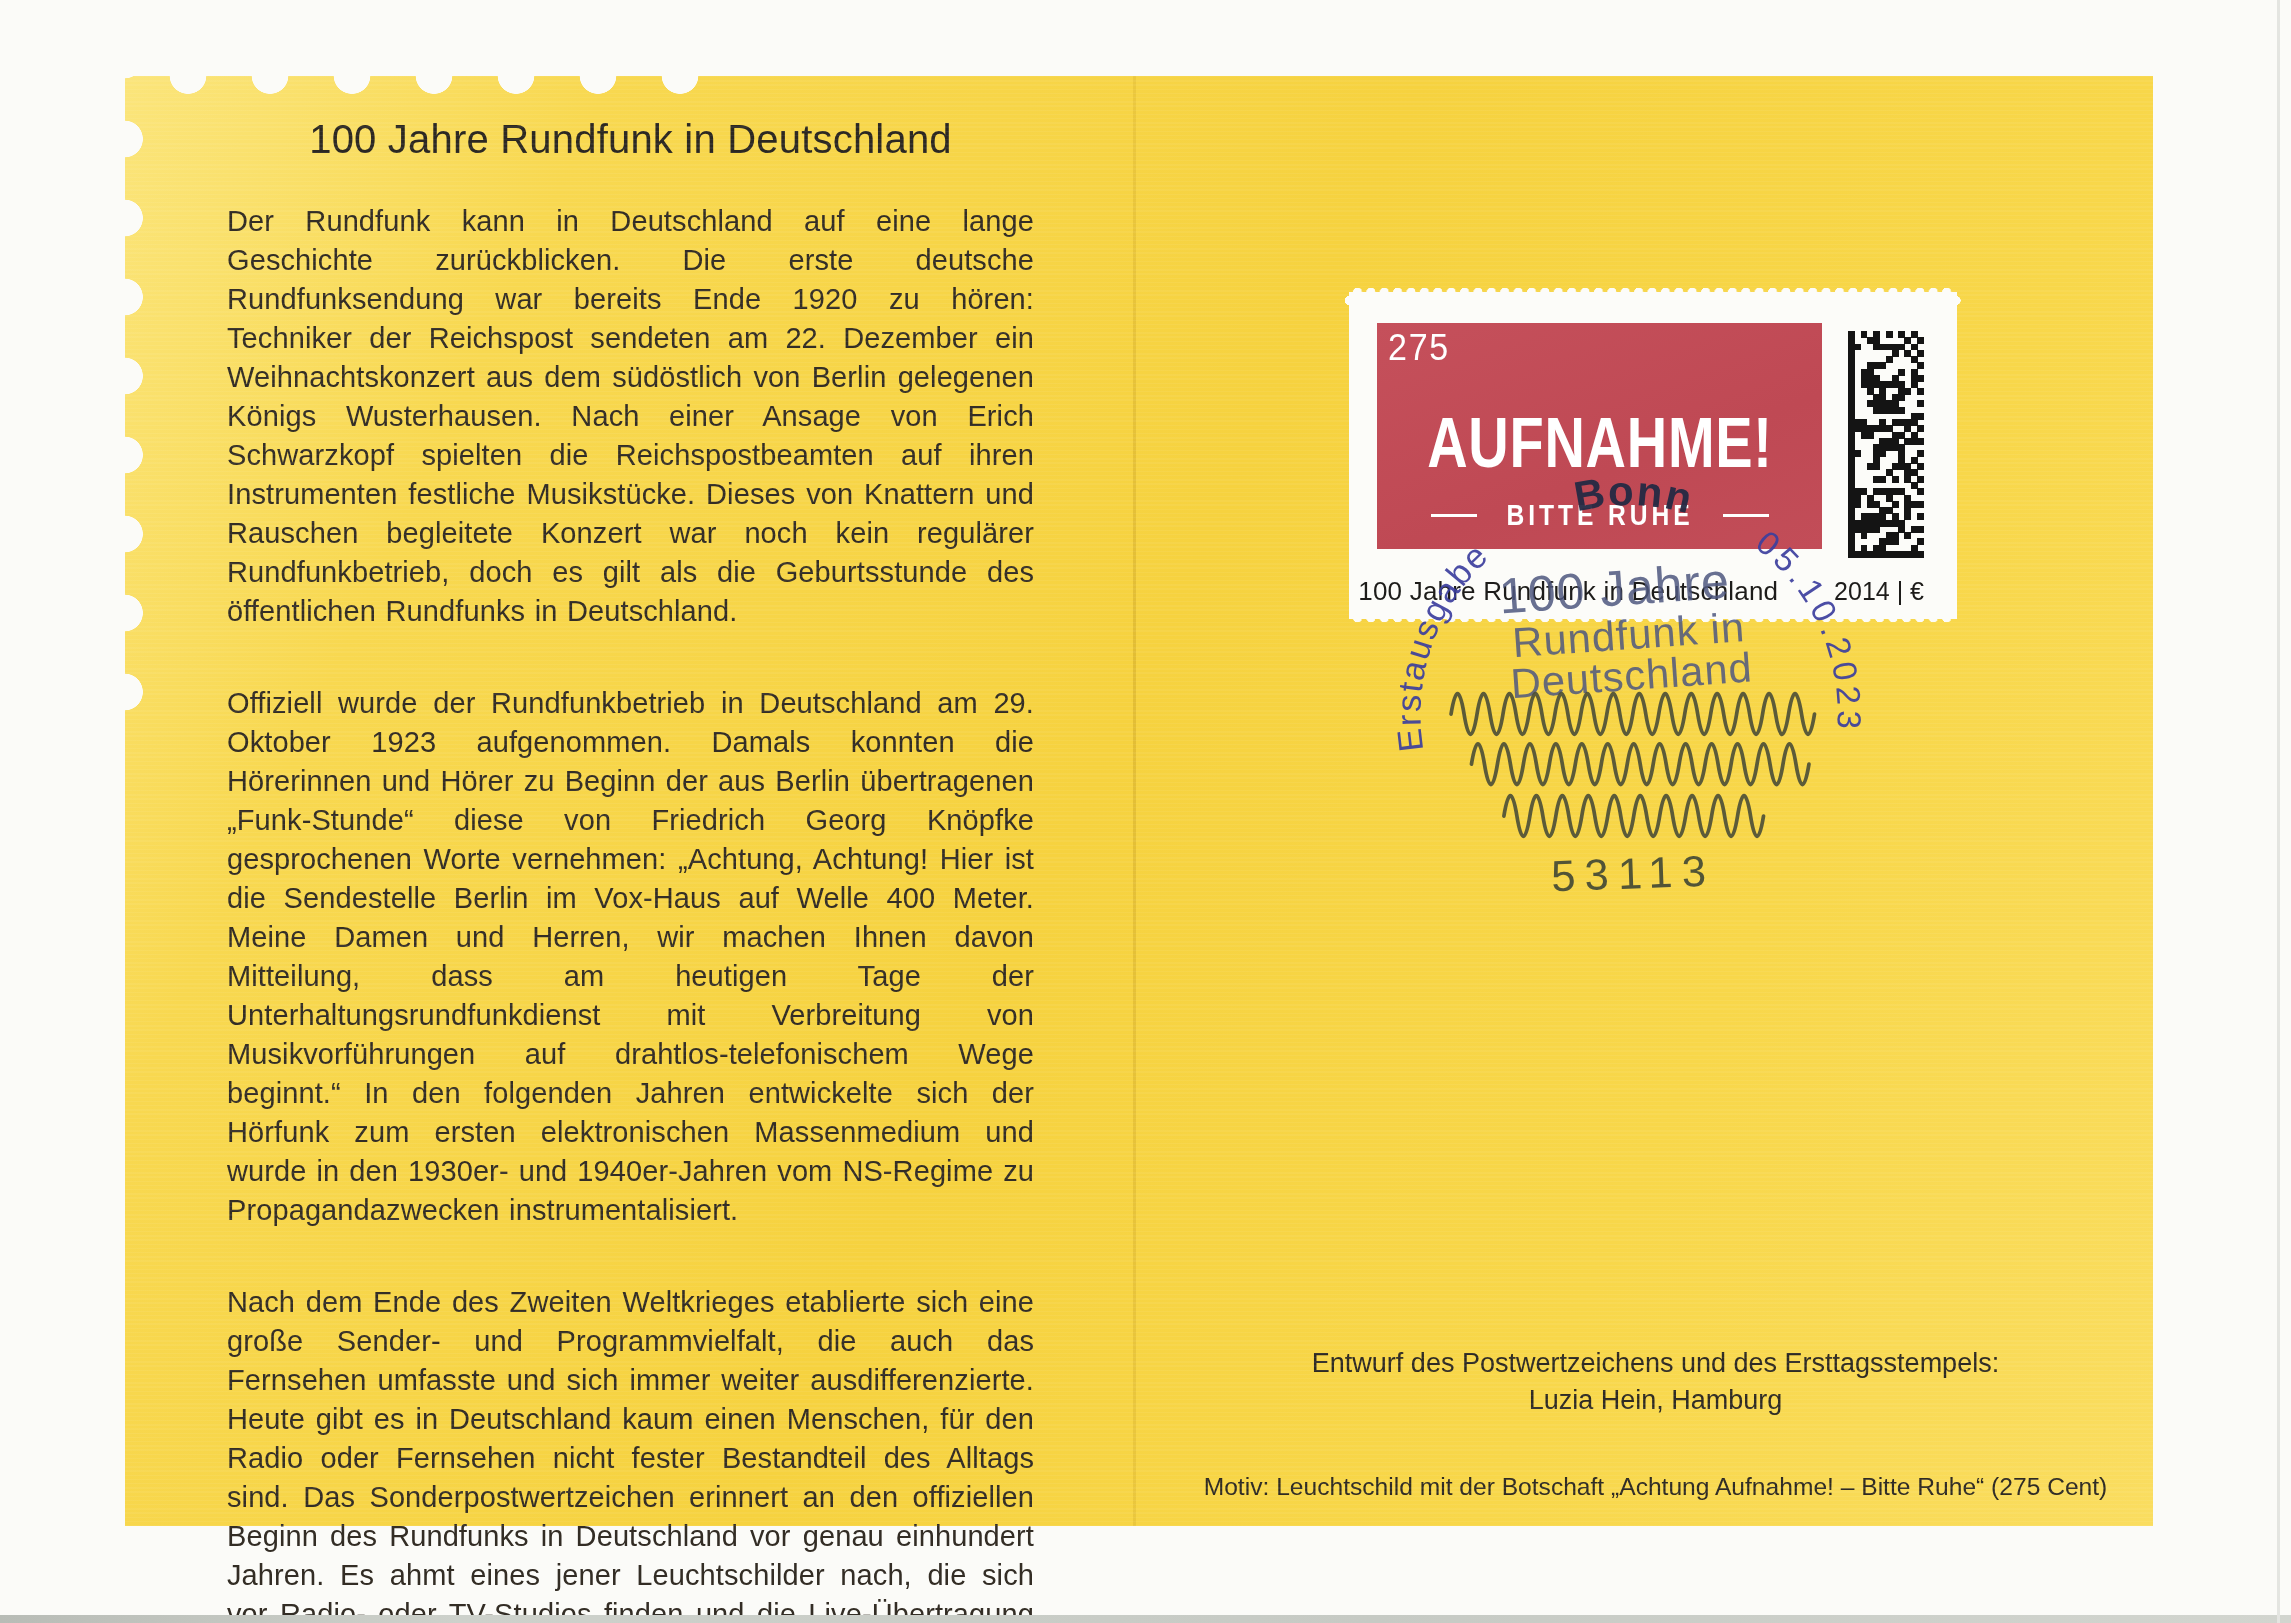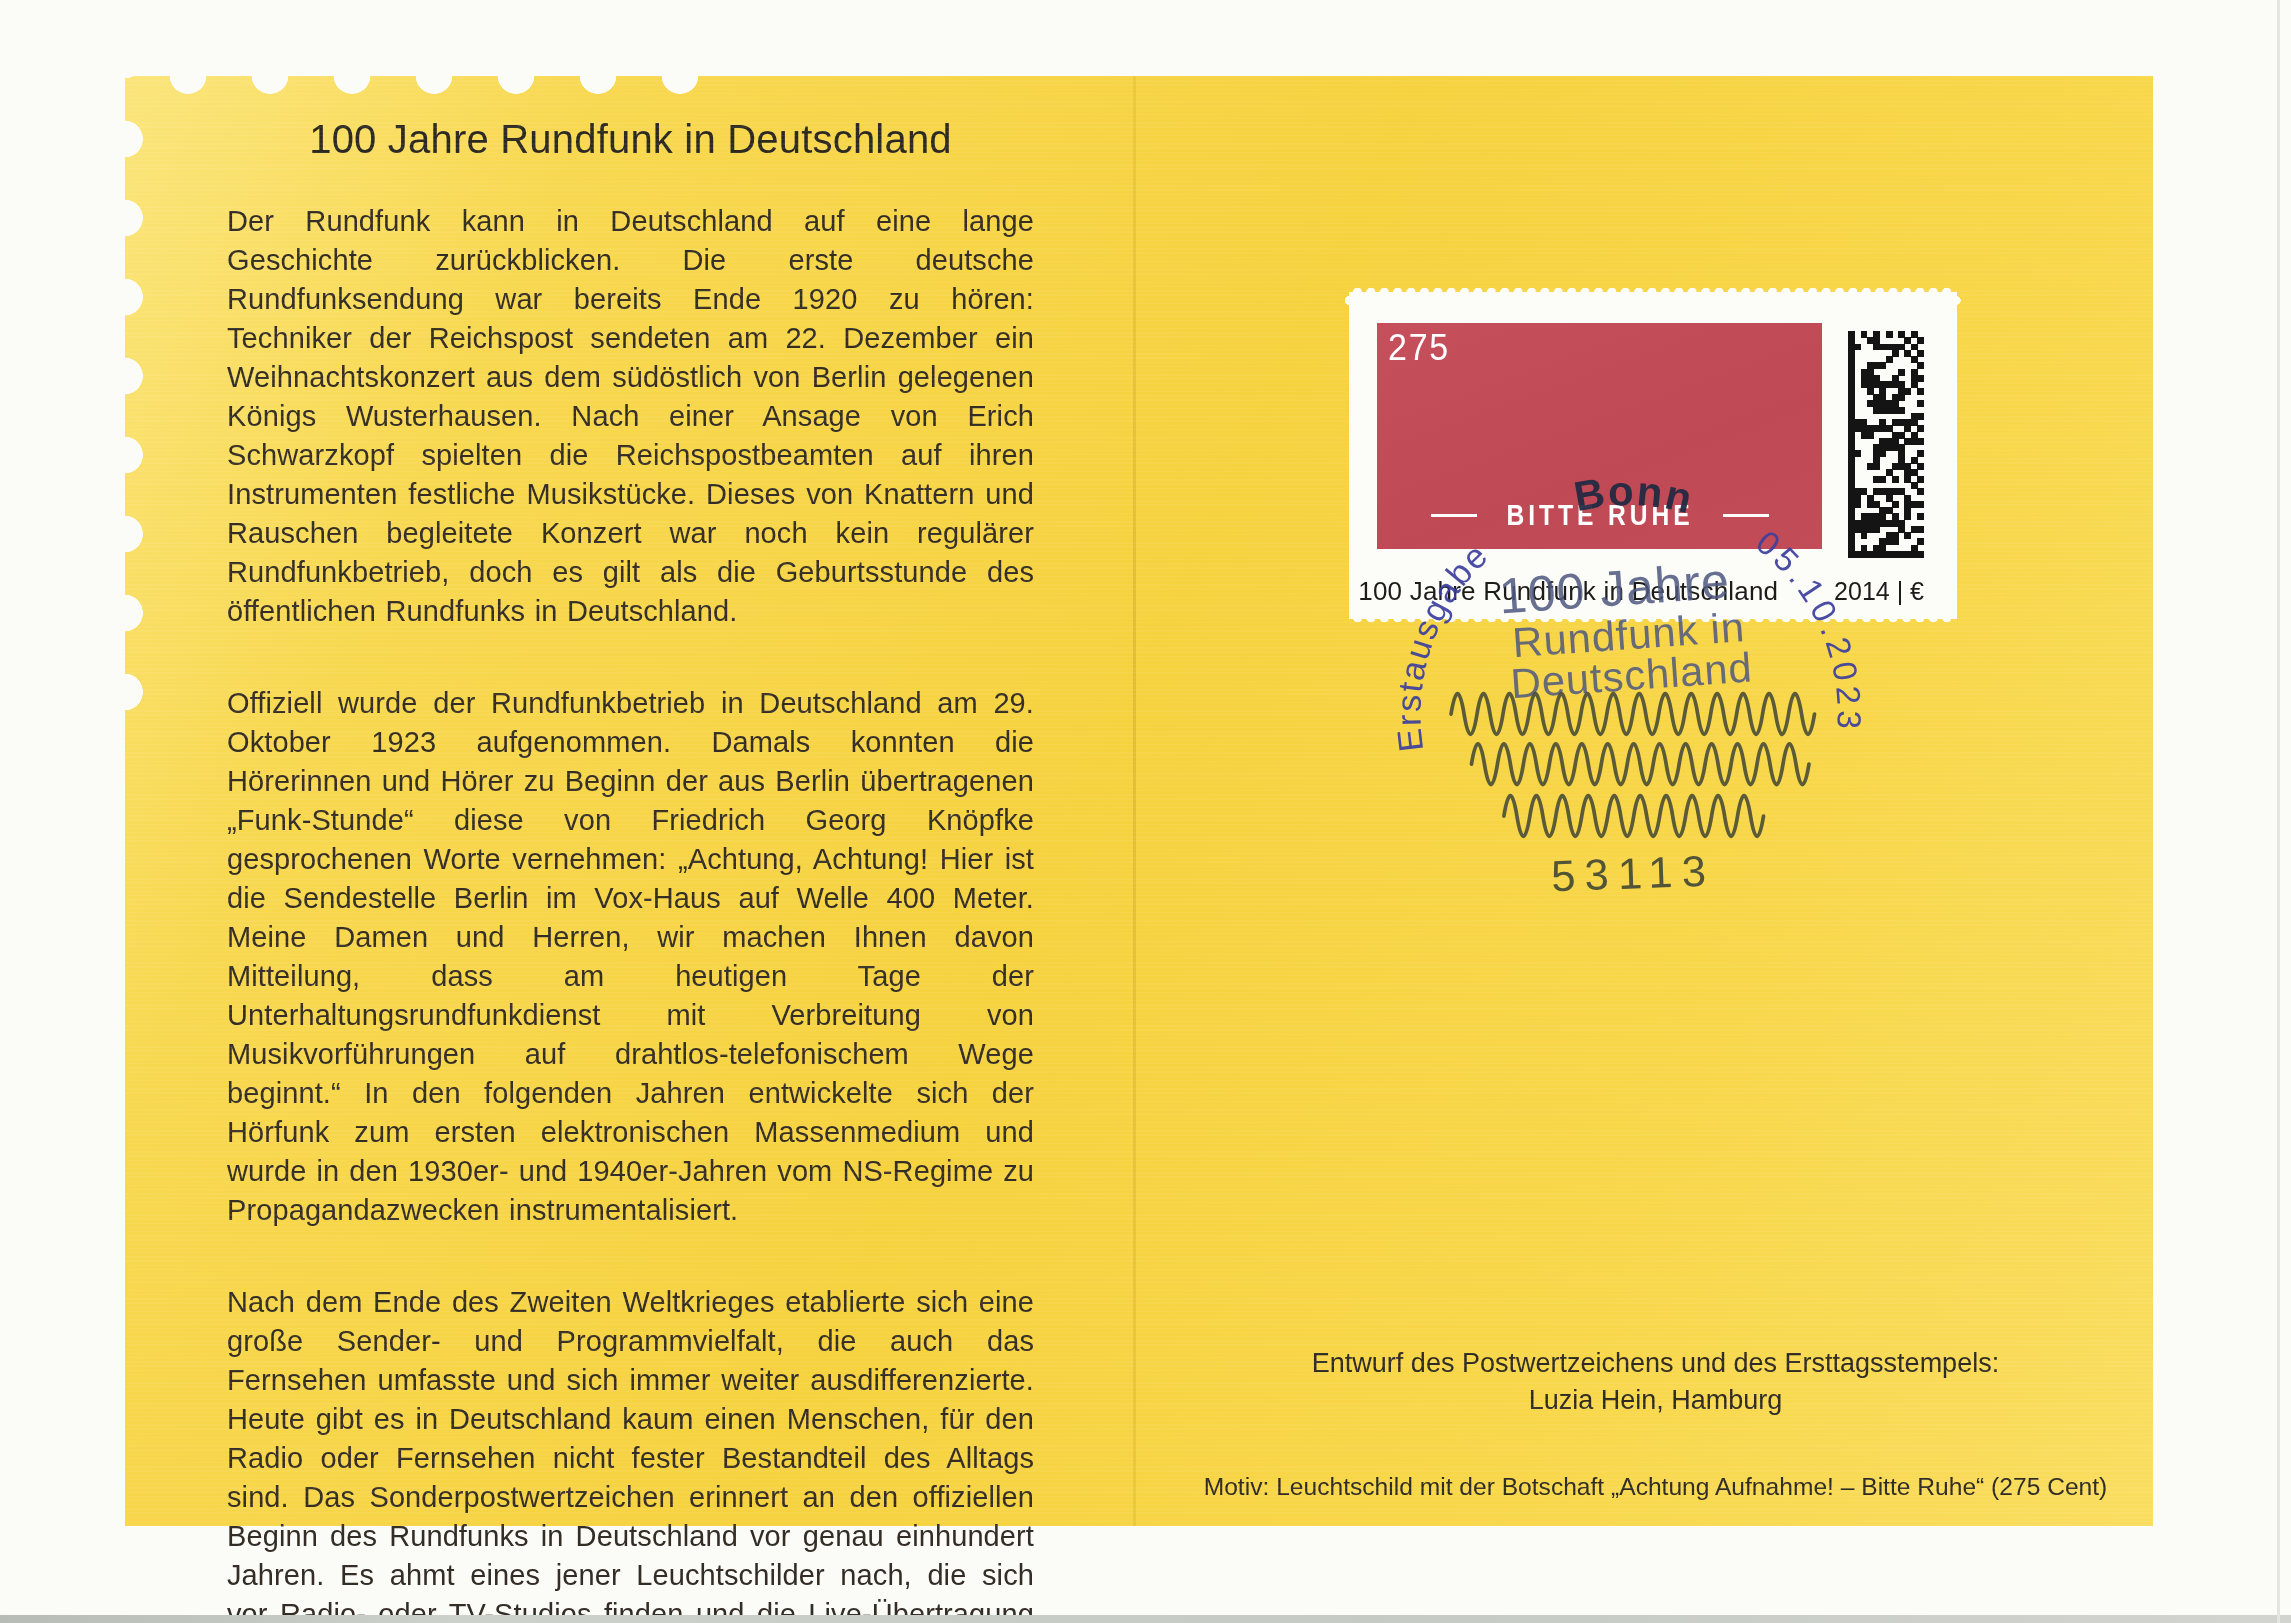--- a/index.html
+++ b/index.html
@@ -110,20 +110,21 @@
   </div>
 
   <div class="stamp">
     <div class="bump bump-top"></div>
     <div class="bump bump-bottom"></div>
     <div class="bump bump-left"></div>
     <div class="bump bump-right"></div>
 
     <div class="sign">
       <div class="sign-denom">275</div>
+      <div class="sign-l2"><span>AUFNAHME!</span></div>
       <div class="sign-l3">
         <i class="dash"></i>
         <span class="txt">BITTE RUHE</span>
         <i class="dash"></i>
       </div>
     </div>
 
     <div class="matrix">
         <i style="left:0px;top:0px"></i>
         <i style="left:12.5px;top:0px"></i>

